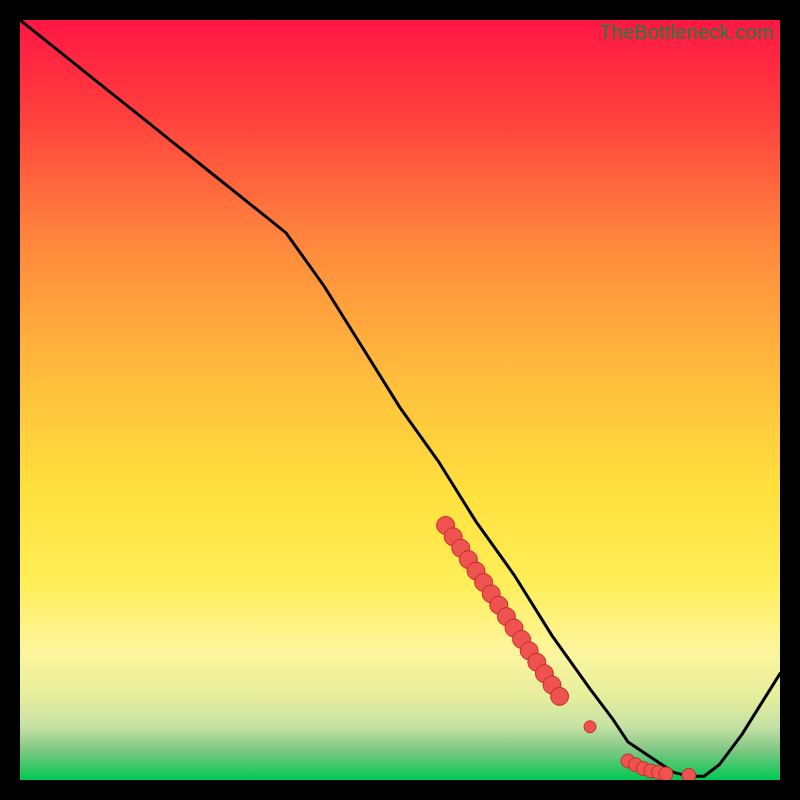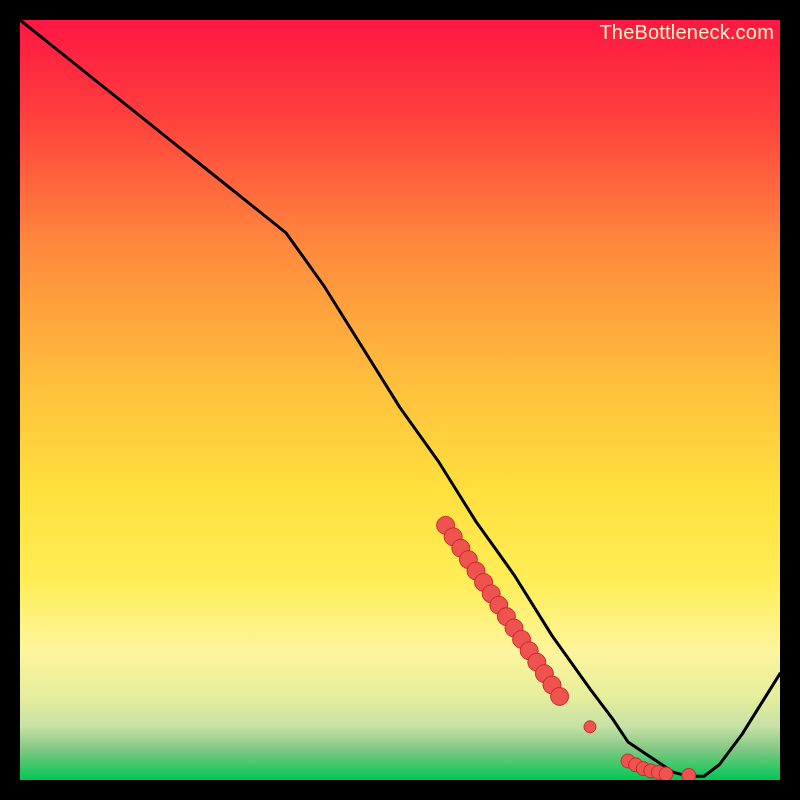--- a/index.html
+++ b/index.html
@@ -23,21 +23,21 @@
     position: absolute;
     left: 0;
     top: 0;
     width: 760px;
     height: 760px;
   }
   .watermark {
     position: absolute;
     top: 1px;
     right: 6px;
-    color: #fef9c3;
+    color: #15803d;
     font-size: 20px;
     font-weight: 500;
     letter-spacing: 0.2px;
     pointer-events: none;
     z-index: 10;
   }
 </style>
 </head>
 <body>
 

